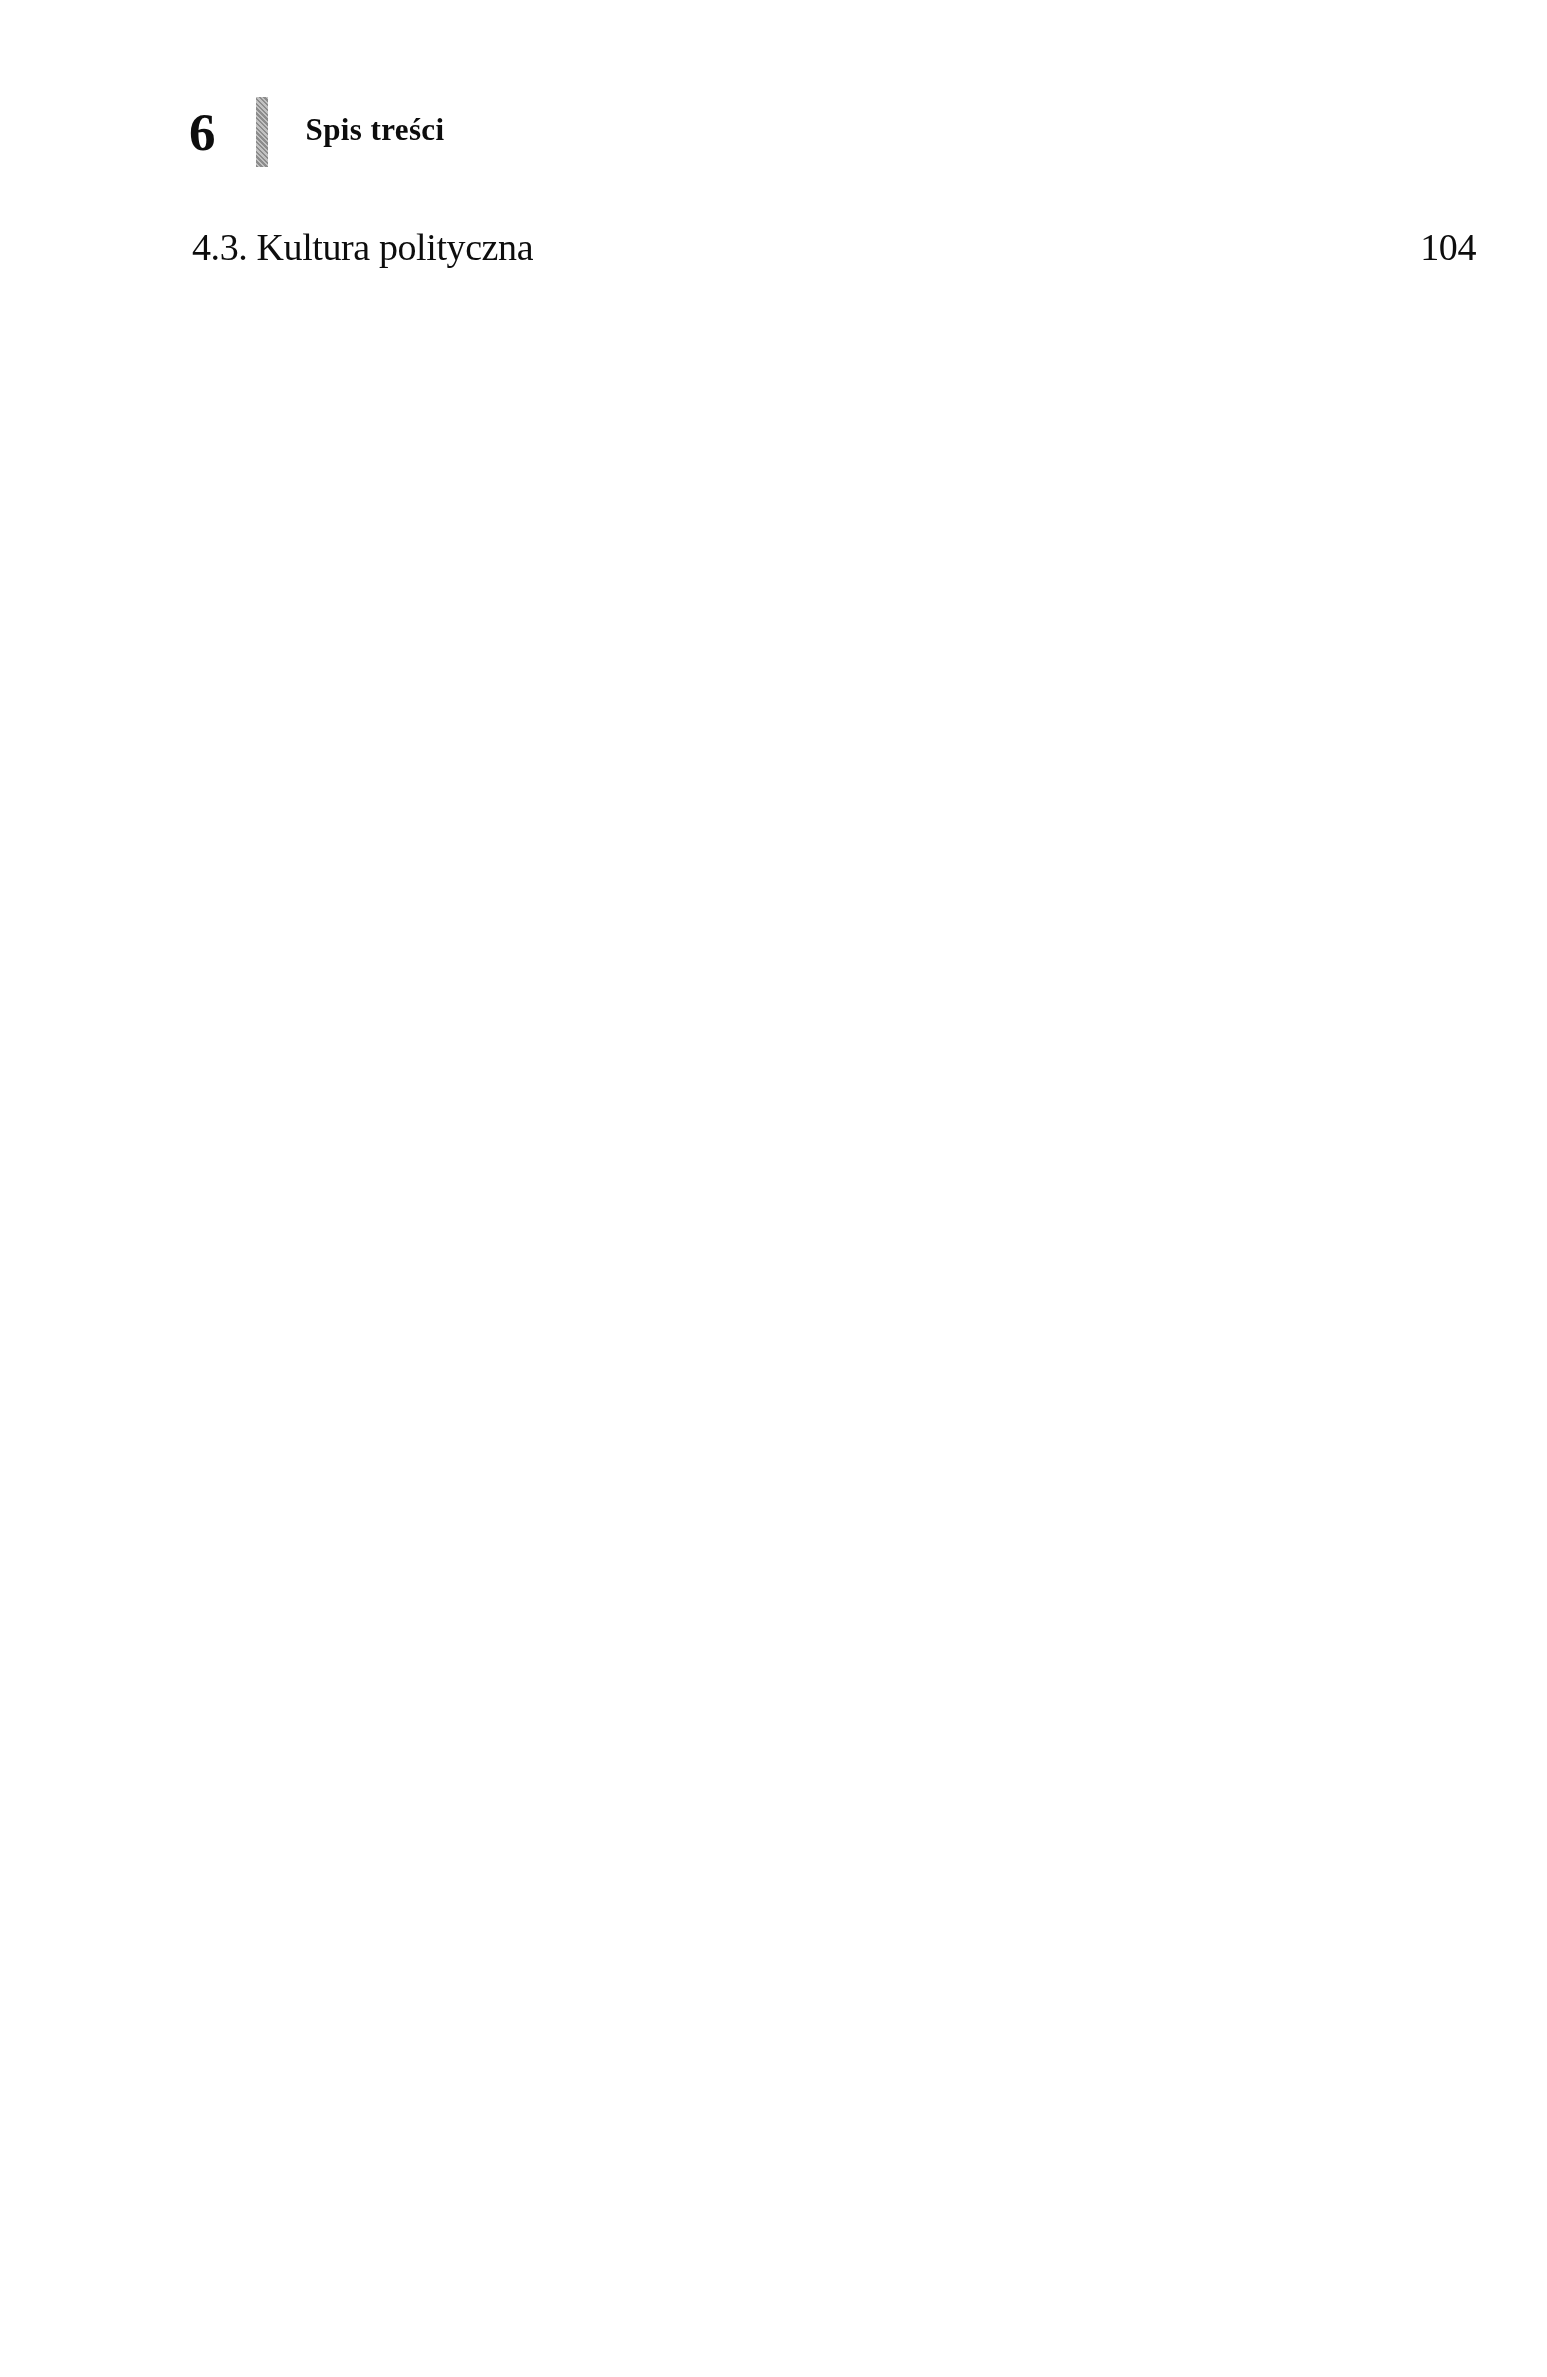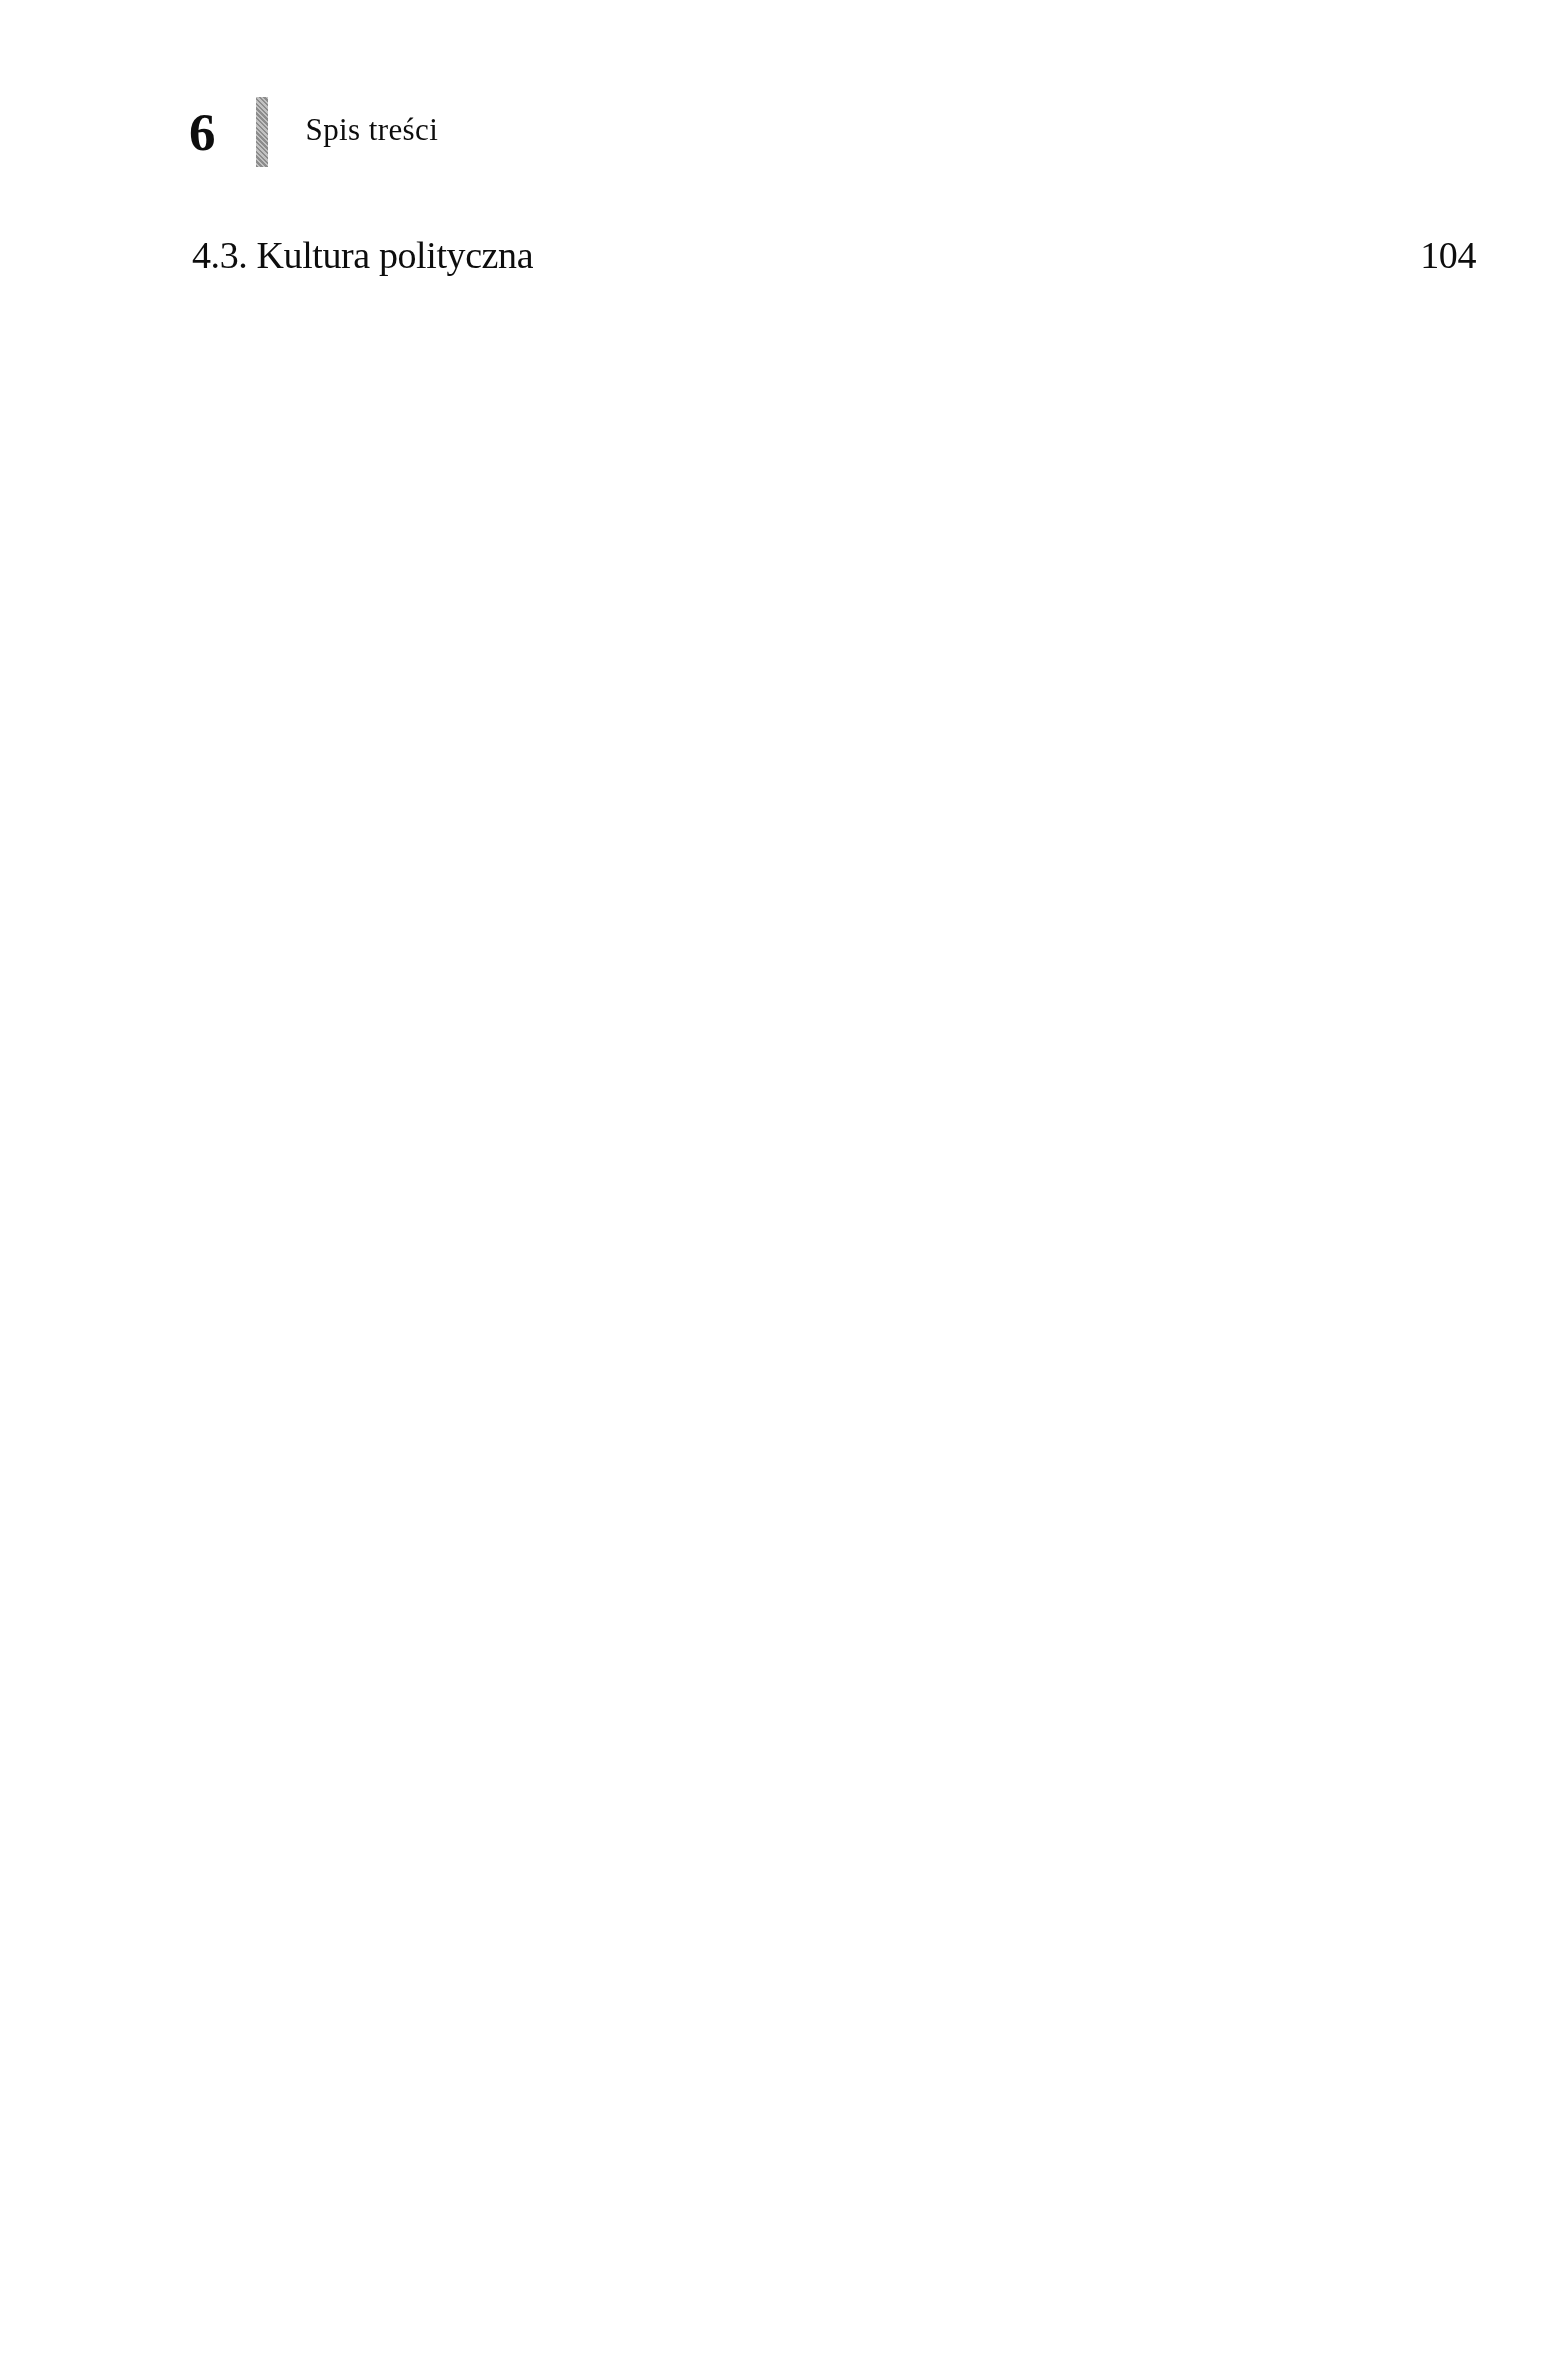--- a/index.html
+++ b/index.html
@@ -35,42 +35,42 @@
   }
   .header-rule {
     width: 12px;
     height: 70px;
     margin: 0 38px 0 40px;
     background-color: #a8a8a8;
     background-image: repeating-linear-gradient(45deg, #8c8c8c 0, #8c8c8c 1.7px, #c2c2c2 1.7px, #c2c2c2 3.4px);
   }
   .running-title {
     font-size: 31px;
-    font-weight: normal;
+    font-weight: bold;
     letter-spacing: 0.4px;
     padding-bottom: 3.4px;
   }
 
   
   .toc {
     position: absolute;
     top: 227px;
     left: 168px;
     width: 1308px;
   }
   .row {
     display: flex;
     justify-content: space-between;
     align-items: baseline;
     font-size: 38px;
     line-height: 40px;
     letter-spacing: -0.4px;
     white-space: nowrap;
   }
-  .row .label { text-align: center; margin-top: 8px; }
+  .row .label { text-align: center; }
   .row .page  { text-align: right; padding-left: 26px; }
 
   .row.item .label { padding-left: 24px; }
 </style>
 </head>
 <body>
 
 <div class="page">
 
   <header class="page-header">

